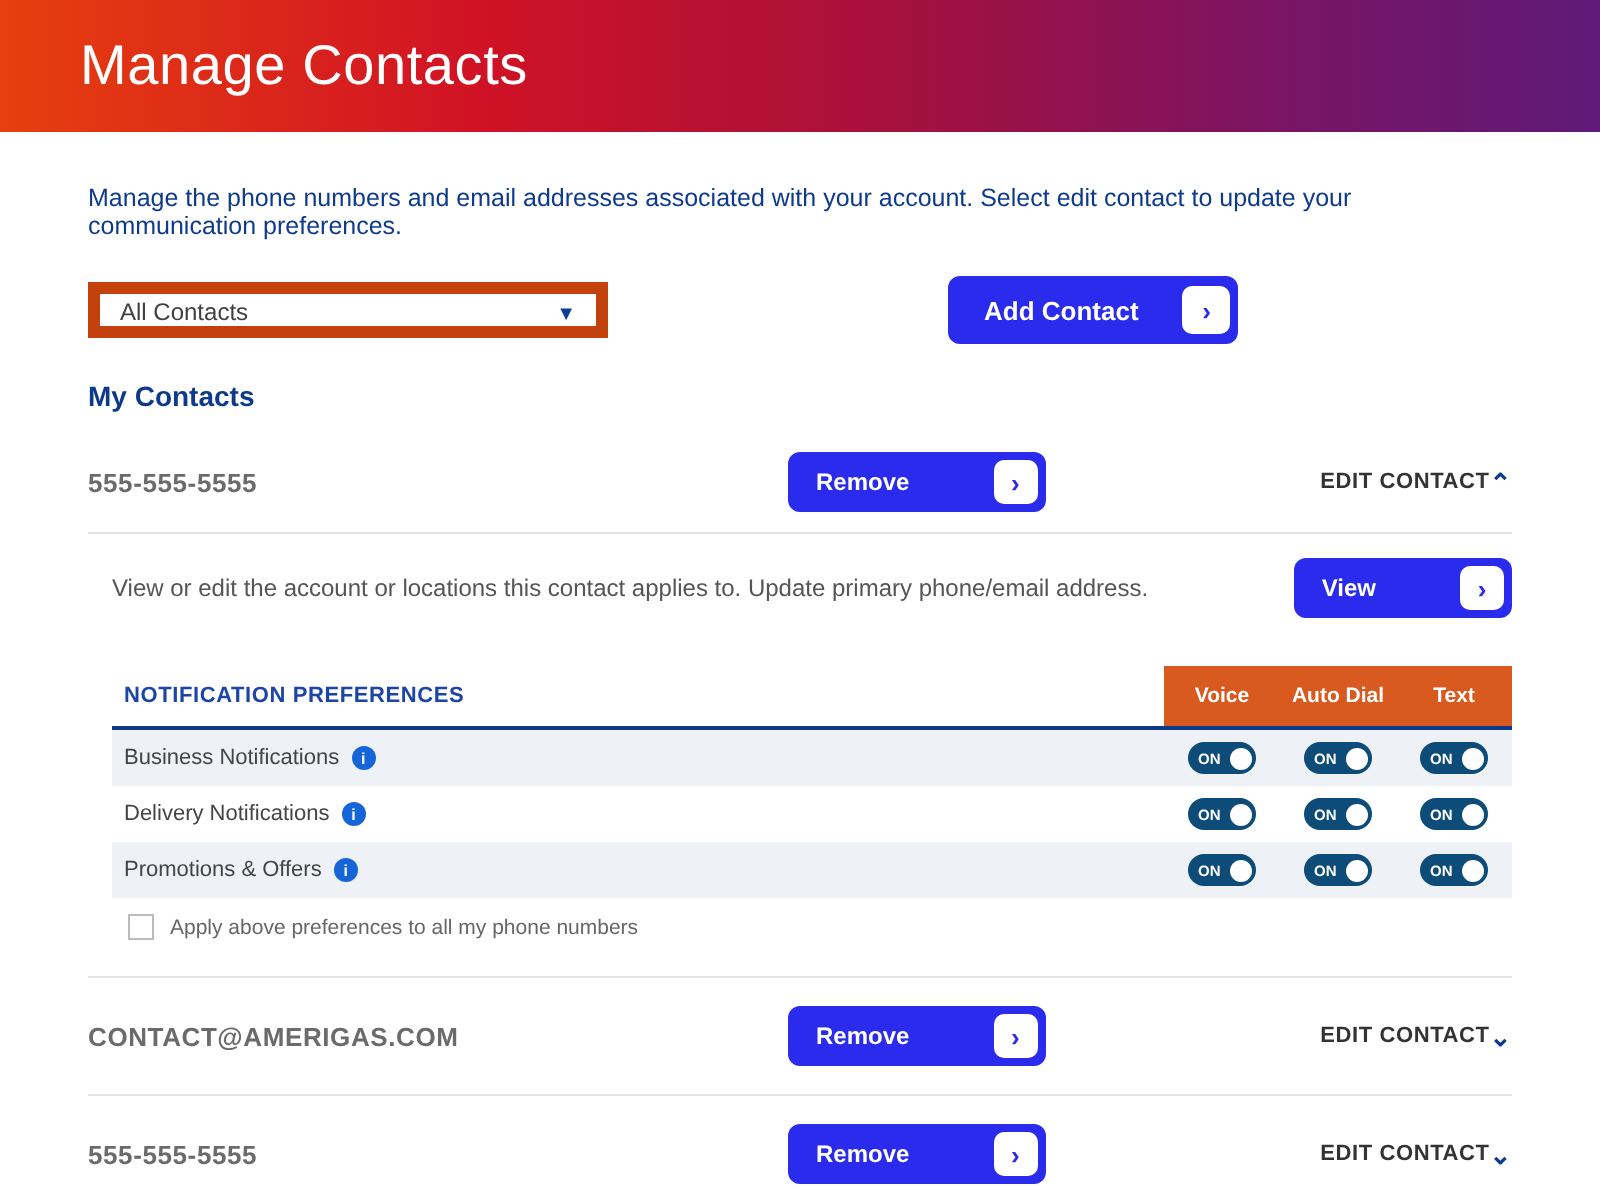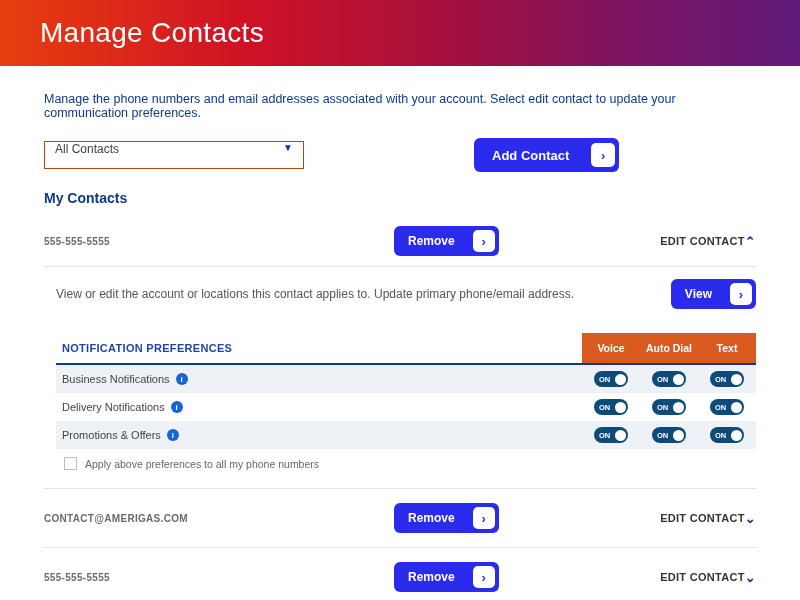--- a/index.html
+++ b/index.html
@@ -38,23 +38,23 @@
   }
   .row-top {
     display: flex;
     align-items: center;
     gap: 170px;
     margin-bottom: 18px;
   }
   .select {
     width: 260px;
     height: 28px;
-    border: 1px solid #c2410c;
-    display: flex;
-    align-items: flex-start;
+    border: 6px solid #c2410c;
+    display: flex;
+    align-items: flex-end;
     justify-content: space-between;
     padding: 0 10px;
     color: #414141;
     font-size: 12px;
     cursor: pointer;
   }
   .select .caret {
     color: #0a3f99;
     font-size: 10px;
   }
@@ -64,21 +64,21 @@
     background: #2b2bed;
     color: #fff;
     border-radius: 6px;
     height: 34px;
     padding-left: 18px;
     padding-right: 4px;
     font-weight: 700;
     font-size: 13px;
     cursor: pointer;
   }
-  .btn.small { height: 30px; font-size: 12px; padding-left: 14px; }
+  .btn.small { height: 30px; font-size: 12px; padding-left: 14px; gap: 24px; }
   .btn .chev-box {
     background: #fff;
     color: #2b2bed;
     width: 24px;
     height: 24px;
     border-radius: 5px;
     margin-left: 22px;
     display: flex;
     align-items: center;
     justify-content: center;
@@ -94,21 +94,21 @@
   }
   .contact-block { border-top: 0; }
   .contact-header {
     display: flex;
     align-items: center;
     padding: 10px 0;
   }
   .contact-name {
     flex: 0 0 350px;
     color: #6b6b6b;
-    font-size: 10px;
+    font-size: 13px;
     font-weight: 600;
     letter-spacing: 0.3px;
   }
   .edit-area {
     margin-left: auto;
     display: flex;
     align-items: center;
     color: #333;
     font-size: 11px;
     font-weight: 600;

